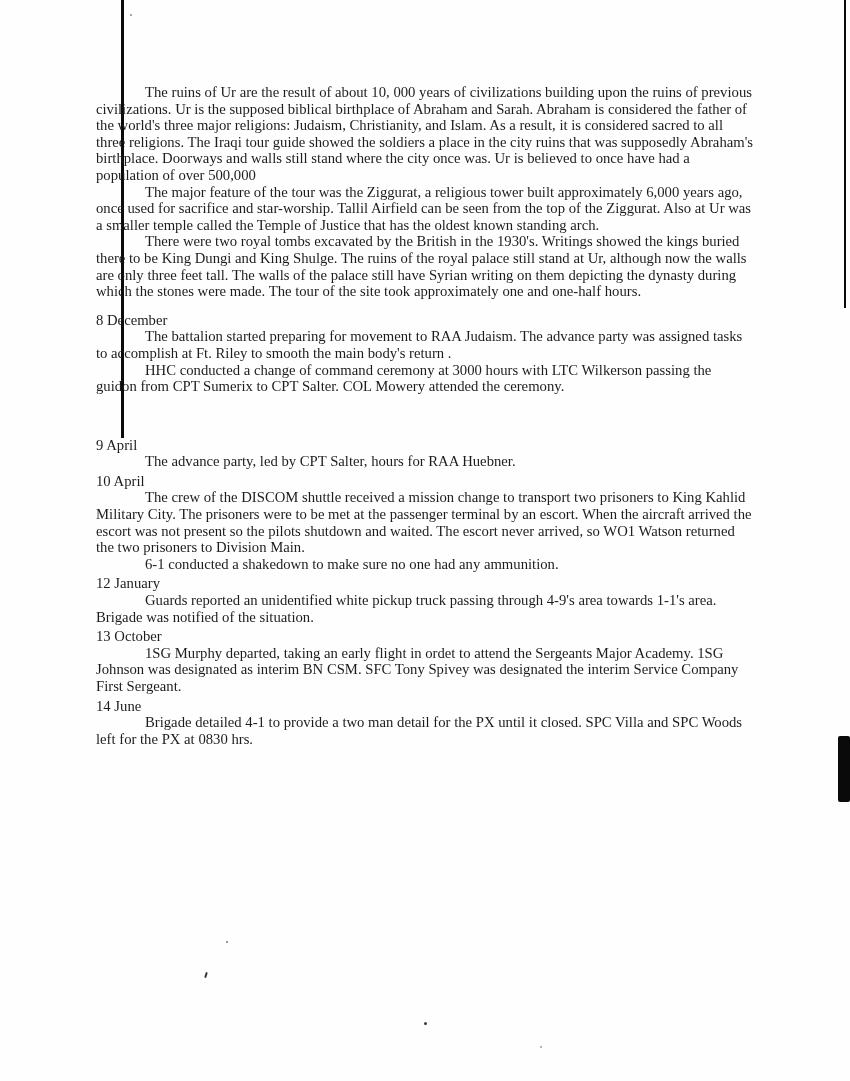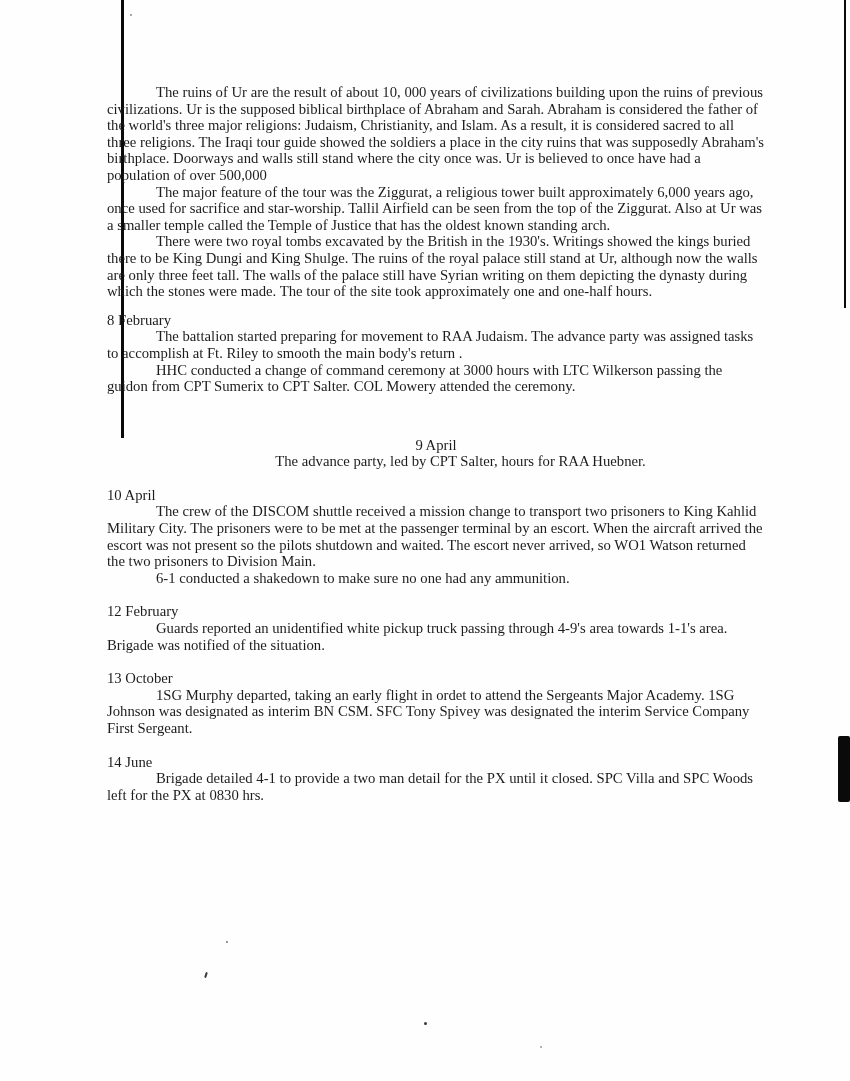--- a/index.html
+++ b/index.html
@@ -14,38 +14,38 @@
     overflow: hidden;
     font-family: "Liberation Serif", "DejaVu Serif", serif;
   }
   .sheet {
     position: absolute;
     inset: 0;
     background: #fefefe;
   }
   .content {
     position: absolute;
-    left: 107px;
+    left: 96px;
     top: 84px;
     width: 658px;
     color: #1c1c1c;
     font-size: 14.7px;
     line-height: 16.6px;
     text-align: left;
   }
   .para {
     margin: 0;
     text-indent: 49px;
   }
   .date {
     margin: 0;
     text-indent: 0;
   }
-  .entry { margin-top: 17px; }
-  .entry.gap-large { margin-top: 42px; text-align: center; }
+  .entry { margin-top: 3px; }
+  .entry.gap-large { margin-top: 42px; }
   .entry.gap-first { margin-top: 12px; }
 
   
   .artifact {
     position: absolute;
     background: #0a0a0a;
   }
   .left-line  { left: 121px; top: 0;     width: 3px;  height: 438px; }
   .right-line { left: 844px; top: 0;     width: 2px;  height: 308px; }
   .right-blob { left: 838px; top: 736px; width: 12px; height: 66px; border-radius: 2px; }
@@ -74,38 +74,38 @@
   <div class="speck speck-4"></div>
   <div class="speck speck-5"></div>
 
   <div class="content">
 
     <p class="para">The ruins of Ur are the result of about 10, 000 years of civilizations building upon the ruins of previous civilizations.  Ur is the supposed biblical birthplace of Abraham and Sarah.  Abraham is considered the father of the world's three major religions: Judaism, Christianity, and Islam.  As a result, it is considered sacred to all three religions. The Iraqi tour guide showed the soldiers a place in the city ruins that was supposedly Abraham's birthplace.  Doorways and walls still stand where the city once was.  Ur is believed to once have had a population of over 500,000</p>
     <p class="para">The major feature of the tour was the Ziggurat, a religious tower built approximately 6,000 years ago, once used for sacrifice and star-worship.  Tallil Airfield can be seen from the top of the Ziggurat.  Also at Ur was a smaller temple called the Temple of Justice that has the oldest known standing arch.</p>
     <p class="para">There were two royal tombs excavated by the British in the 1930's.  Writings showed the kings buried there to be King Dungi and King Shulge.  The ruins of the royal palace still stand at Ur, although now the walls are only three feet tall.  The walls of the palace still have Syrian writing on them depicting the dynasty during which the stones were made.  The tour of the site took approximately one and one-half hours.</p>
 
     <div class="entry gap-first">
-      <p class="date">8 February</p>
+      <p class="date">8 December</p>
       <p class="para">The battalion started preparing for movement to RAA Judaism.  The advance party was assigned tasks to accomplish at Ft. Riley to smooth the main body's return .</p>
       <p class="para">HHC conducted a change of command ceremony at 3000 hours with LTC Wilkerson passing the guidon from CPT Sumerix to CPT Salter.  COL Mowery attended the ceremony.</p>
     </div>
 
     <div class="entry gap-large">
       <p class="date">9 April</p>
       <p class="para">The advance party, led by CPT Salter, hours for RAA Huebner.</p>
     </div>
 
     <div class="entry">
       <p class="date">10 April</p>
       <p class="para">The crew of the DISCOM shuttle received a mission change to transport two prisoners to King Kahlid Military City.  The prisoners were to be met at the passenger terminal by an escort. When the aircraft arrived the escort was not present so the pilots shutdown and waited.  The escort never arrived, so WO1 Watson returned the two prisoners to Division Main.</p>
       <p class="para">6-1 conducted a shakedown to make sure no one had any ammunition.</p>
     </div>
 
     <div class="entry">
-      <p class="date">12 February</p>
+      <p class="date">12 January</p>
       <p class="para">Guards reported an unidentified white pickup truck passing through 4-9's area towards 1-1's area.  Brigade was notified of the situation.</p>
     </div>
 
     <div class="entry">
       <p class="date">13 October</p>
       <p class="para">1SG Murphy departed, taking an early flight in ordet to attend the Sergeants Major Academy.  1SG Johnson was designated as interim BN CSM.  SFC Tony Spivey was designated the interim Service Company First Sergeant.</p>
     </div>
 
     <div class="entry">
       <p class="date">14 June</p>

